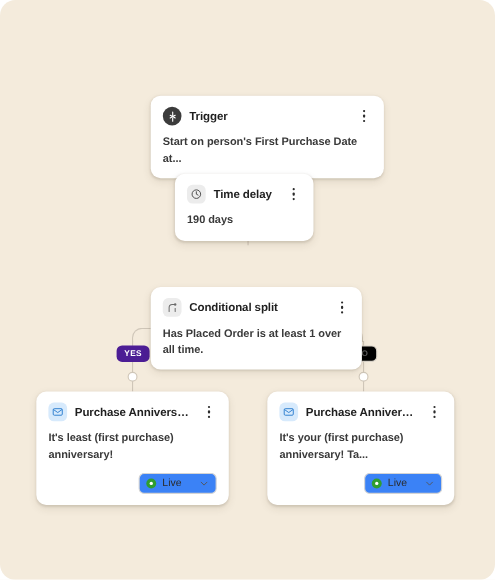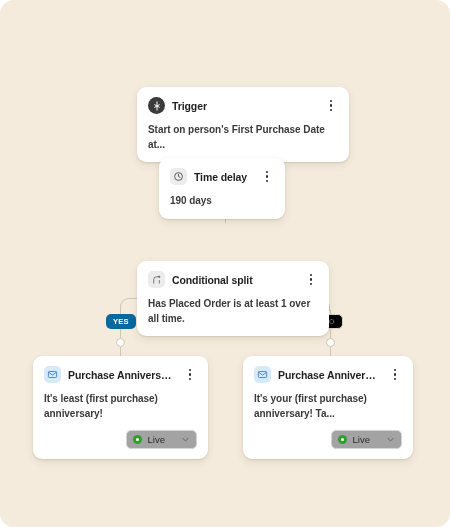--- a/index.html
+++ b/index.html
@@ -143,21 +143,21 @@
     border-radius: 5px;
     font-size: 7.5px;
     font-weight: bold;
     letter-spacing: 0.3px;
     display: flex;
     align-items: center;
     justify-content: center;
     box-sizing: border-box;
   }
   .branch-yes {
-    background: #0369a1;
+    background: #4c1d95;
     color: #ffffff;
   }
   .branch-no {
     background: #000000;
     color: #5a5a5a;
     border: 1px solid #d8d2c8;
   }
 
   
   .live-row {
@@ -165,21 +165,21 @@
     justify-content: flex-end;
     margin-top: 9px;
   }
   .live-pill {
     display: inline-flex;
     align-items: center;
     gap: 6px;
     border: 1px solid #d4d4d4;
     border-radius: 5px;
     padding: 3px 6px 3px 6px;
-    background: #a3a3a3;
+    background: #3b82f6;
     cursor: pointer;
   }
   .live-dot {
     width: 9px;
     height: 9px;
     border-radius: 50%;
     background: #2f9e2f;
     display: flex;
     align-items: center;
     justify-content: center;

